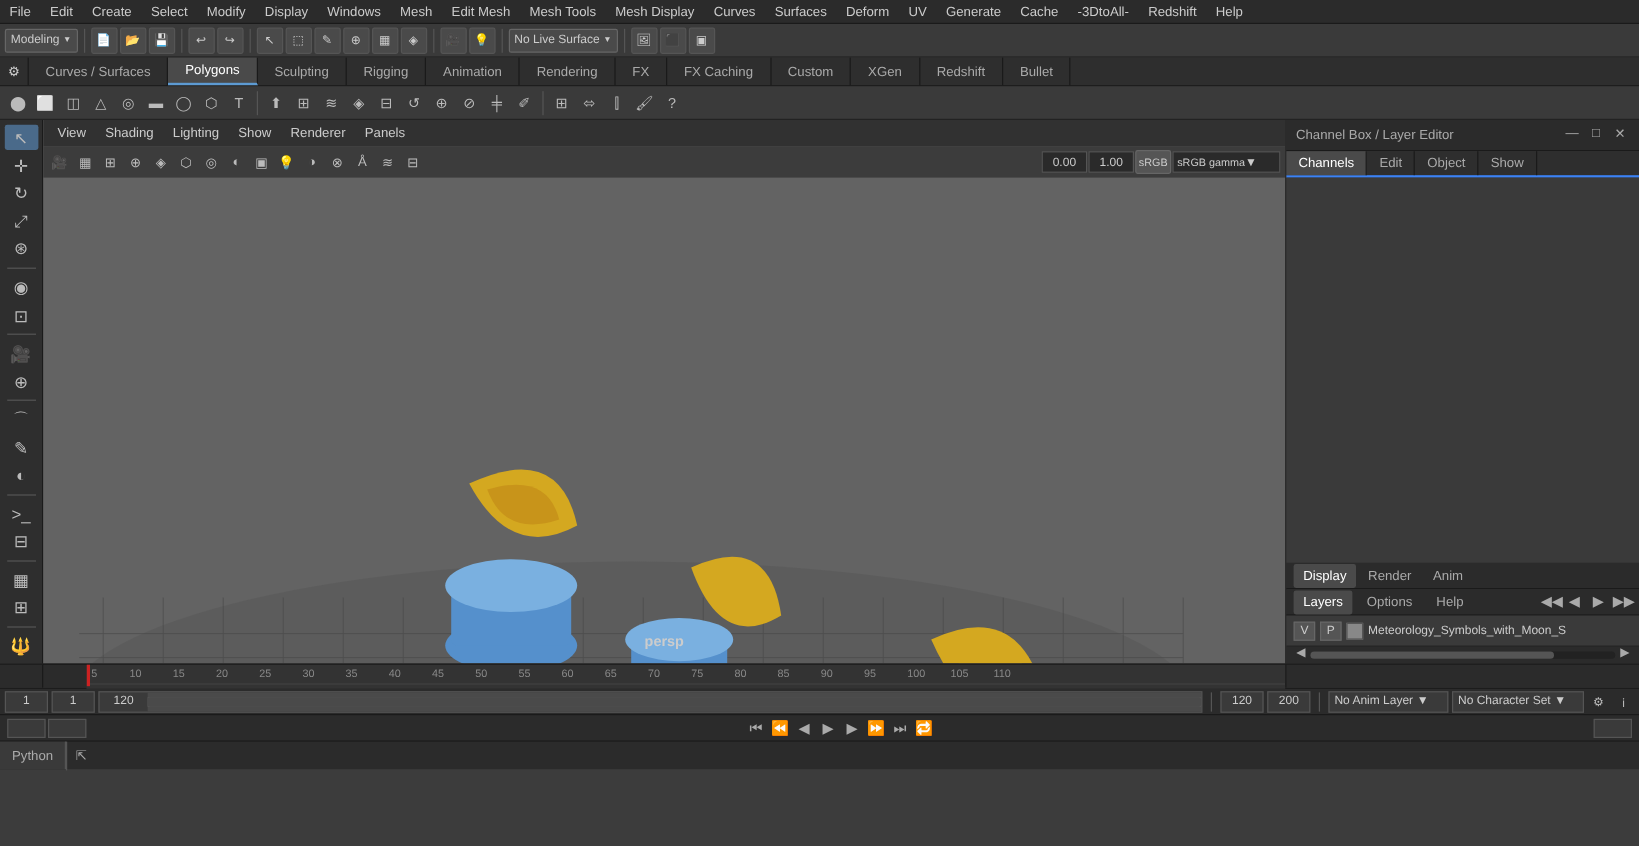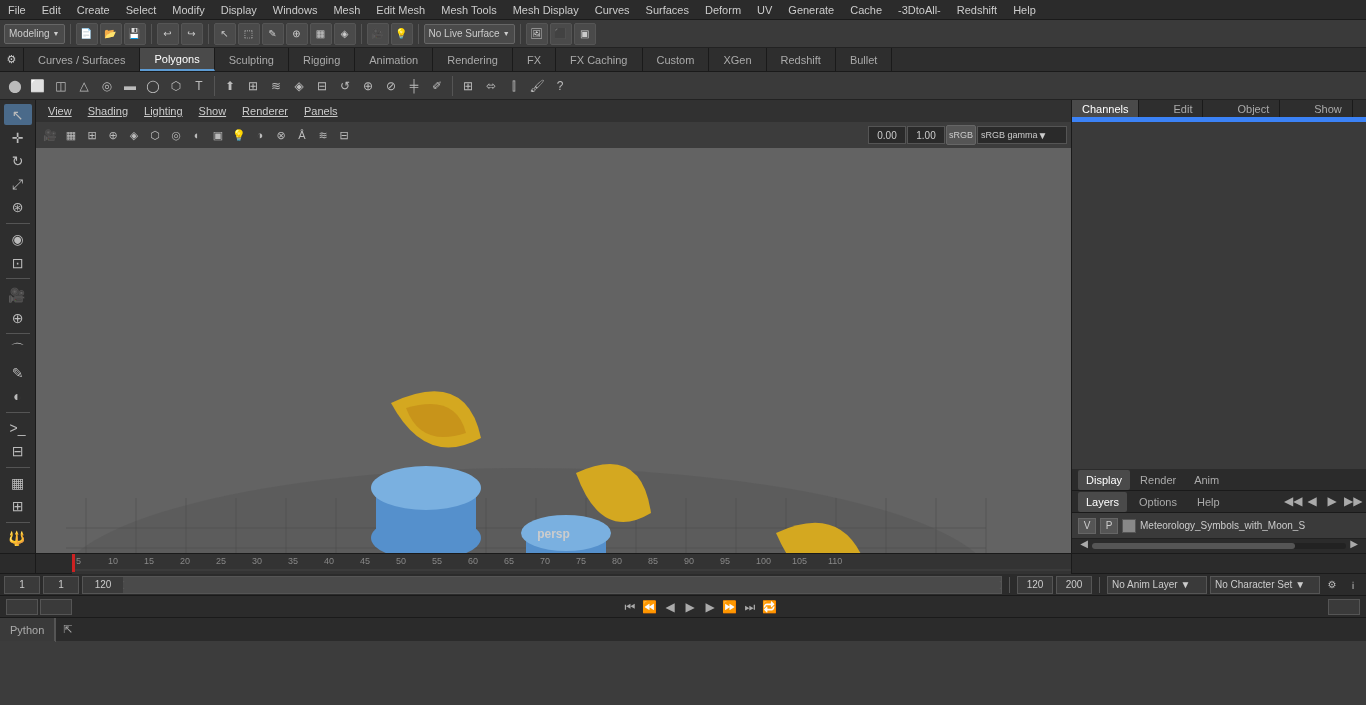--- a/index.html
+++ b/index.html
@@ -165,21 +165,20 @@
     #viewport-menu {
       position: absolute;
       top: 0; left: 0; right: 0;
       height: 22px;
       background: rgba(40,40,40,0.85);
       display: flex;
       align-items: center;
       padding: 0 6px;
       gap: 4px;
       font-size: 11px;
-      text-decoration: underline;
     }
     .vp-menu-item {
       padding: 1px 6px;
       color: #ccc;
       cursor: pointer;
     }
 
     
     #viewport-icons {
       position: absolute;
@@ -241,22 +240,21 @@
       border-bottom: 1px solid #1a1a1a;
     }
     #channel-box-header span { font-size: 11px; color: #aaa; }
     #channel-box-header .cb-controls { display: flex; gap: 4px; }
     .cb-ctrl-btn { width: 16px; height: 16px; color: #aaa; cursor: pointer; font-size: 11px; text-align: center; }
 
     #panel-tabs {
       height: 22px;
       background: #2e2e2e;
       display: flex;
-      border-bottom: 5px solid #3b82f6;
-      gap: 24px;
+      border-bottom: 2px solid #3b82f6;
     }
     .pt-tab {
       padding: 0 10px;
       display: flex; align-items: center;
       font-size: 11px; color: #aaa;
       cursor: pointer; border-right: 1px solid #1a1a1a;
     }
     .pt-tab.active { background: #4a4a4a; color: #fff; }
 
     #channel-content {
@@ -704,20 +702,28 @@
           <text x="-4" y="-28" fill="#50c050" font-size="10">Y</text>
           <text x="-32" y="-6" fill="#5080e0" font-size="10">Z</text>
         </g>
       </svg>
       <div id="viewport-label">persp</div>
     </div>
   </div>
 
   <div id="right-panel">
 
+    <div id="channel-box-header">
+      <span>Channel Box / Layer Editor</span>
+      <div class="cb-controls">
+        <div class="cb-ctrl-btn">—</div>
+        <div class="cb-ctrl-btn">□</div>
+        <div class="cb-ctrl-btn">✕</div>
+      </div>
+    </div>
 
     <div id="panel-tabs">
       <div class="pt-tab active">Channels</div>
       <div class="pt-tab">Edit</div>
       <div class="pt-tab">Object</div>
       <div class="pt-tab">Show</div>
     </div>
 
     <div id="channel-content" style="flex:1;"></div>
 

